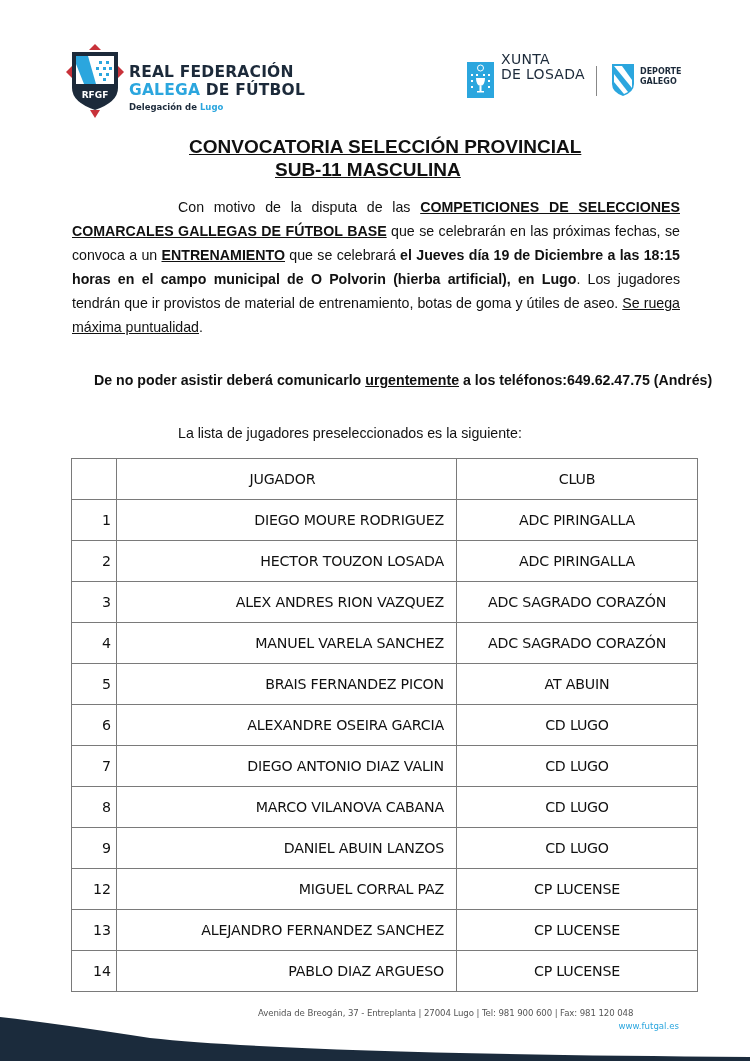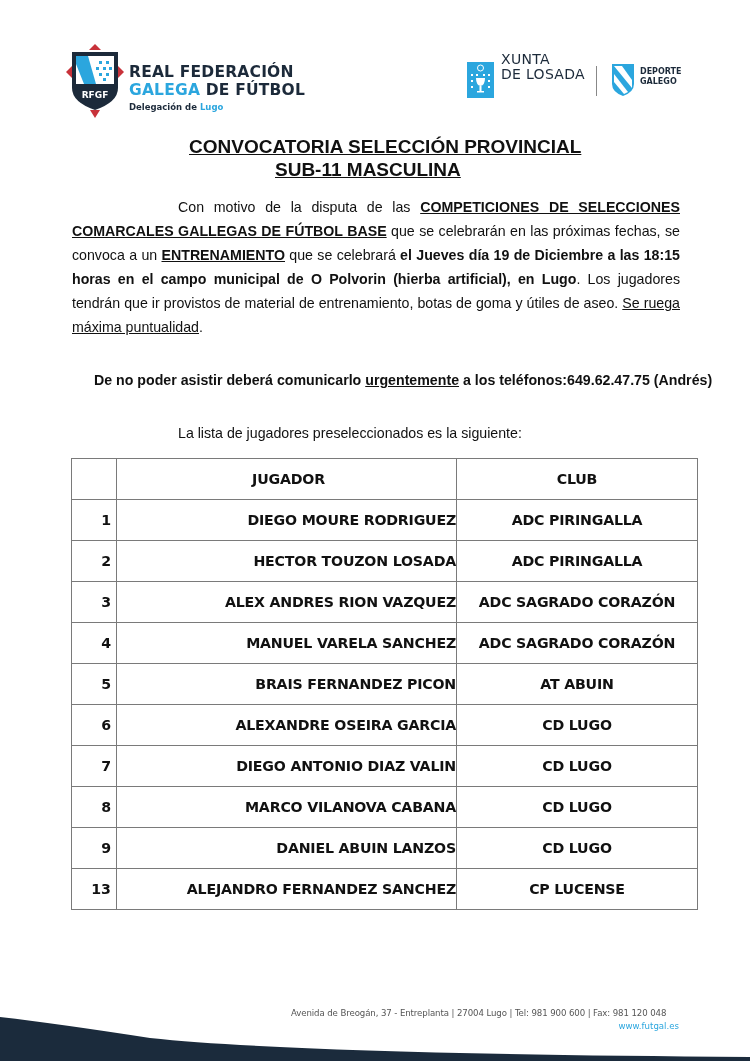--- a/index.html
+++ b/index.html
@@ -32,28 +32,28 @@
     .indent { display: inline-block; width: 106px; }
     .b { font-weight: bold; }
     .u { text-decoration: underline; }
 
     .notice { position: absolute; left: 72px; top: 372px; width: 620px; font-size: 14.2px; line-height: 17px; font-weight: bold; color: #111; margin-left: 22px; }
     .list-intro { position: absolute; left: 178px; top: 425px; font-size: 14.2px; color: #111; }
 
     
     .table-wrap { position: absolute; left: 71px; top: 458px; }
     table { border-collapse: collapse; font-family: "DejaVu Sans", sans-serif; font-weight: bold; font-size: 14.2px; color: #111; }
-    td, th { border: 1px solid #7a7a7a; height: 41px; padding: 0; font-weight: bold; }
+    td, th { border: 1px solid #7a7a7a; height: 17px; padding: 12px; font-weight: normal; }
     .c-num { width: 45px; text-align: right; padding-right: 5px; }
     .c-name { width: 340px; text-align: right; padding-left: 4px; letter-spacing: -0.2px; }
     .c-club { width: 241px; text-align: center; letter-spacing: -0.2px; }
     th.c-name { text-align: center; }
 
     
-    .footer-address { position: absolute; left: 291px; top: 1008px; font-family: "DejaVu Sans", sans-serif; font-size: 8.6px; color: #555; white-space: nowrap; letter-spacing: -0.1px; }
+    .footer-address { position: absolute; left: 258px; top: 1008px; font-family: "DejaVu Sans", sans-serif; font-size: 8.6px; color: #555; white-space: nowrap; letter-spacing: -0.1px; }
     .footer-url { position: absolute; right: 71px; top: 1021px; font-family: "DejaVu Sans", sans-serif; font-size: 8.6px; color: #2ba6de; }
     .footer-band { position: absolute; left: 0; top: 1010px; width: 750px; height: 51px; }
   </style>
 </head>
 <body>
 
 <svg class="rfgf-logo" viewBox="0 0 58 74">
   <polygon points="29,0 35,6 23,6" fill="#c8323a"></polygon>
   <polygon points="0,28 6,22 6,34" fill="#c8323a"></polygon>
   <polygon points="58,28 52,22 52,34" fill="#c8323a"></polygon>
@@ -173,22 +173,32 @@
           <td class="c-num">8</td>
           <td class="c-name">MARCO VILANOVA CABANA</td>
           <td class="c-club">CD LUGO</td>
         </tr>
       <tr>
           <td class="c-num">9</td>
           <td class="c-name">DANIEL ABUIN LANZOS</td>
           <td class="c-club">CD LUGO</td>
         </tr>
       <tr>
+          <td class="c-num">12</td>
+          <td class="c-name">MIGUEL CORRAL PAZ</td>
+          <td class="c-club">CP LUCENSE</td>
+        </tr>
+      <tr>
           <td class="c-num">13</td>
           <td class="c-name">ALEJANDRO FERNANDEZ SANCHEZ</td>
+          <td class="c-club">CP LUCENSE</td>
+        </tr>
+      <tr>
+          <td class="c-num">14</td>
+          <td class="c-name">PABLO DIAZ ARGUESO</td>
           <td class="c-club">CP LUCENSE</td>
         </tr>
     </tbody>
   </table>
 </div>
 
 <div class="footer-address">Avenida de Breogán, 37 - Entreplanta | 27004 Lugo | Tel: 981 900 600 | Fax: 981 120 048</div>
 <div class="footer-url">www.futgal.es</div>
 <svg class="footer-band" viewBox="0 0 750 51" preserveAspectRatio="none">
   <path d="M0,7 Q60,14 150,28 Q300,44 750,47 L750,51 L0,51 Z" fill="#1b2b3c"></path>

